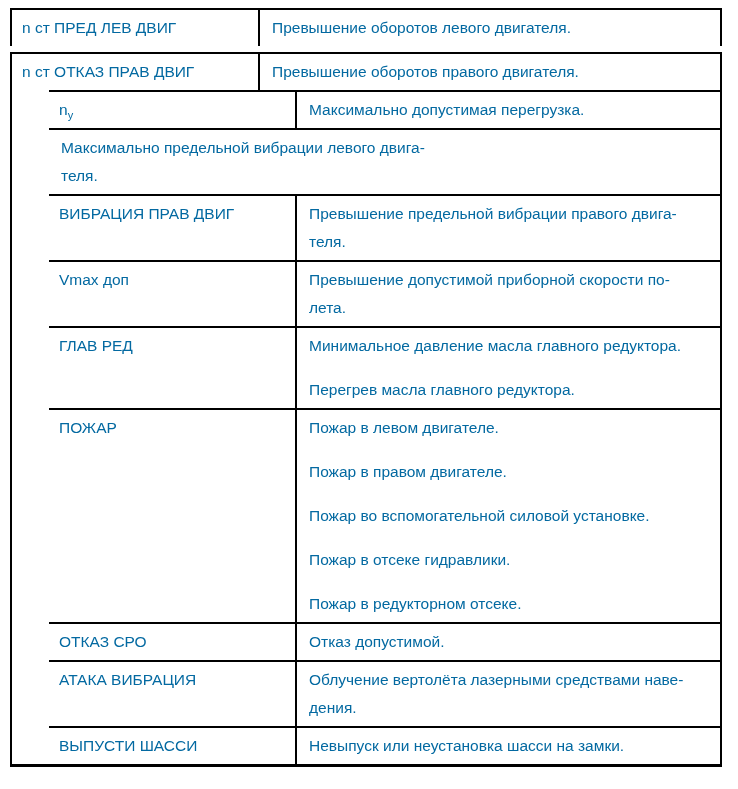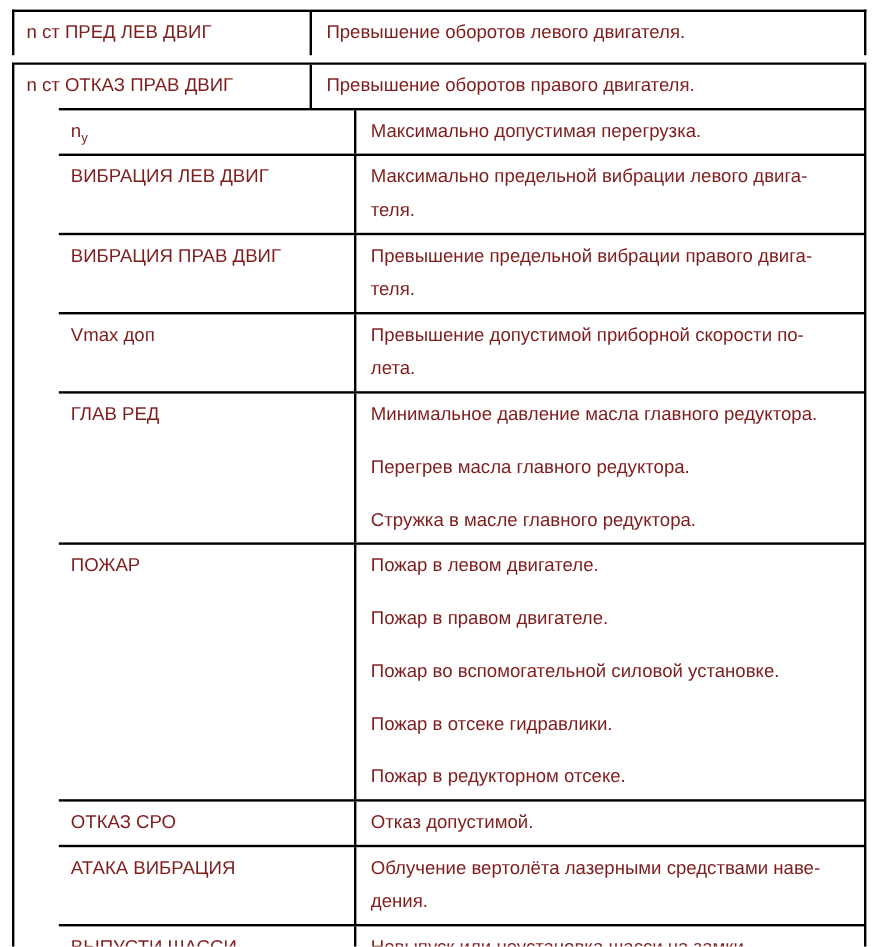--- a/index.html
+++ b/index.html
@@ -7,21 +7,21 @@
     padding: 0;
     background: #ffffff;
   }
   .page {
     position: relative;
     width: 738px;
     height: 789px;
     background: #ffffff;
     font-family: "Liberation Sans", "DejaVu Sans", sans-serif;
     font-size: 15.5px;
-    color: #7f1d1d;
+    color: #0369a1;
     overflow: hidden;
   }
   .tbl {
     position: absolute;
     left: 10px;
     width: 712px;
     box-sizing: border-box;
     border: 2px solid #000000;
   }
   .tbl-fragment {
@@ -96,23 +96,20 @@
   <div class="row">
     <div class="cell cell-signal">
       <span class="signal-label">n</span><sub class="signal-sub">y</sub>
     </div>
     <div class="cell cell-desc">
           <p>Максимально допустимая перегрузка.</p>
         </div>
   </div>
 
   <div class="row">
-    <div class="cell cell-signal">
-      <span class="signal-label">ВИБРАЦИЯ ЛЕВ ДВИГ</span>
-    </div>
     <div class="cell cell-desc">
           <p>Максимально предельной вибрации левого двига-
 теля.</p>
         </div>
   </div>
 
   <div class="row">
     <div class="cell cell-signal">
       <span class="signal-label">ВИБРАЦИЯ ПРАВ ДВИГ</span>
     </div>
@@ -132,21 +129,20 @@
         </div>
   </div>
 
   <div class="row">
     <div class="cell cell-signal">
       <span class="signal-label">ГЛАВ РЕД</span>
     </div>
     <div class="cell cell-desc">
           <p>Минимальное давление масла главного редуктора.</p>
           <p>Перегрев масла главного редуктора.</p>
-          <p>Стружка в масле главного редуктора.</p>
         </div>
   </div>
 
   <div class="row">
     <div class="cell cell-signal">
       <span class="signal-label">ПОЖАР</span>
     </div>
     <div class="cell cell-desc">
           <p>Пожар в левом двигателе.</p>
           <p>Пожар в правом двигателе.</p>

